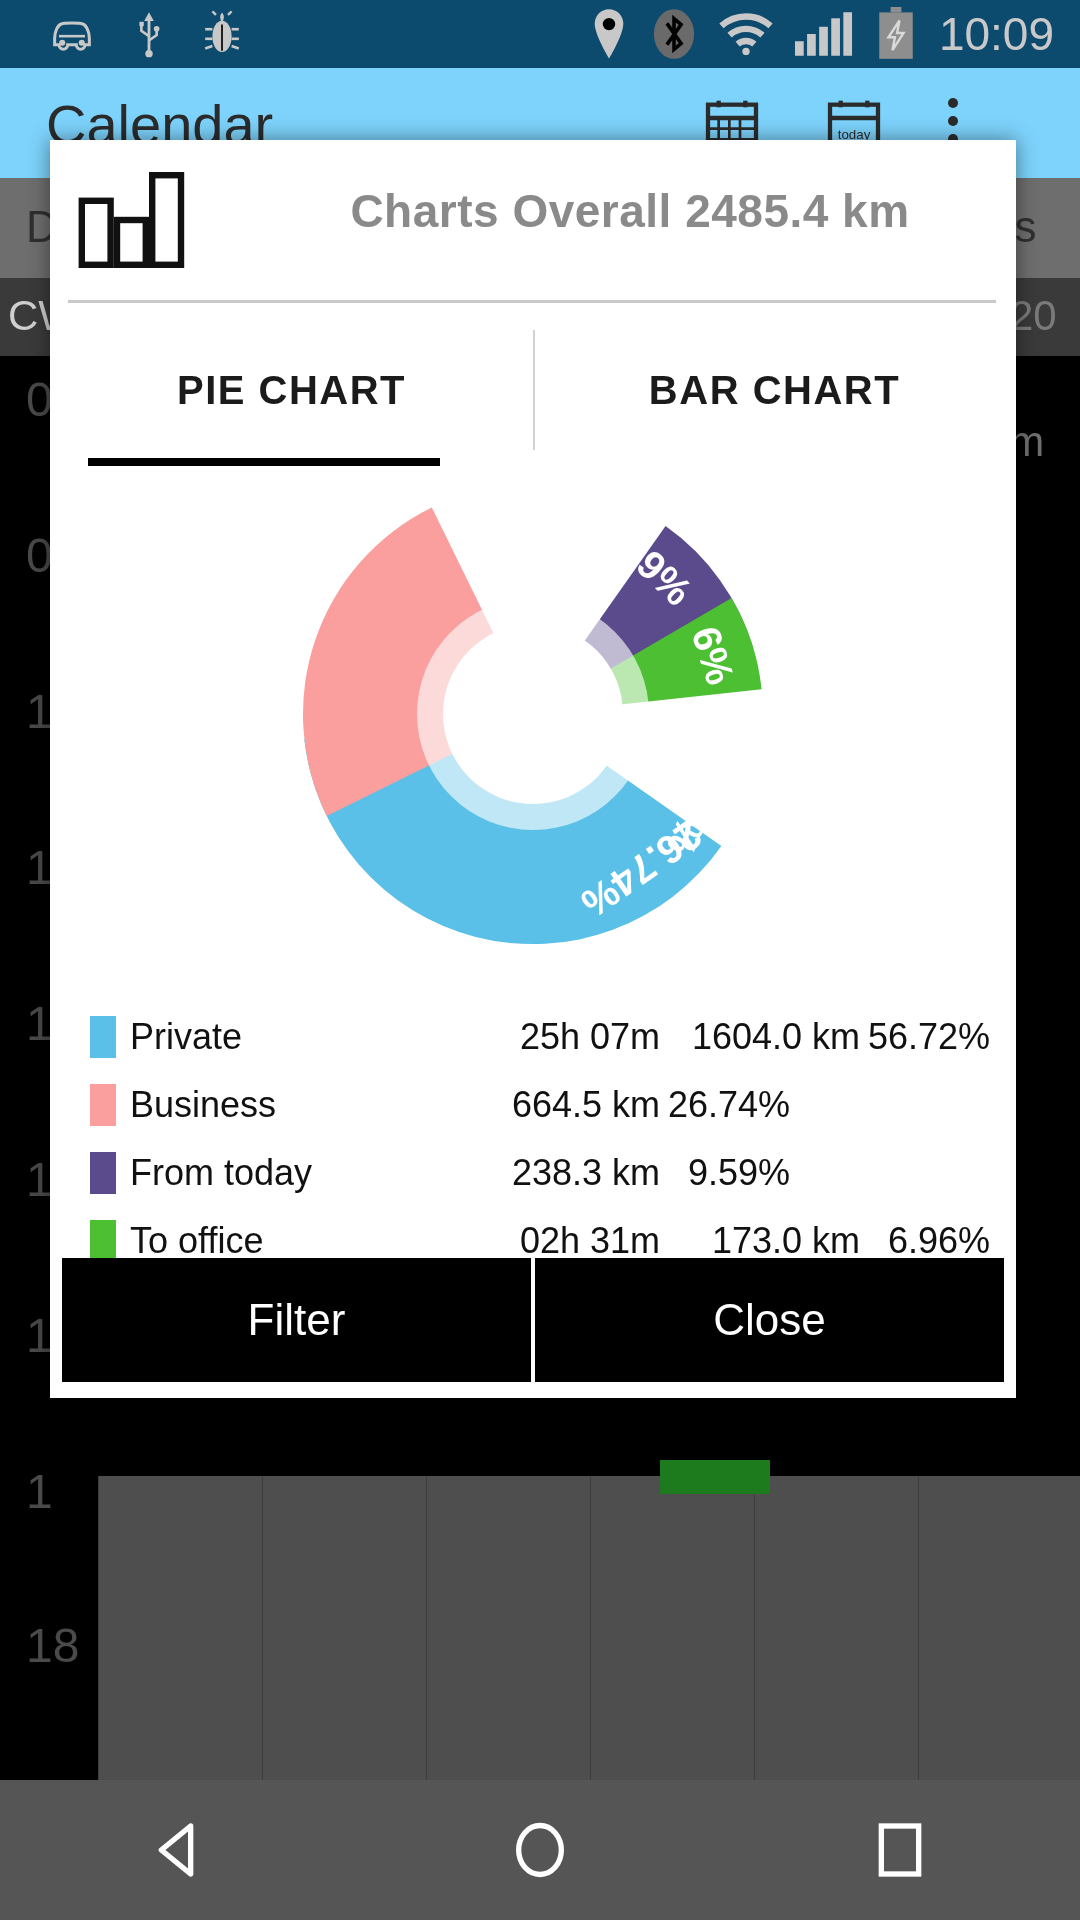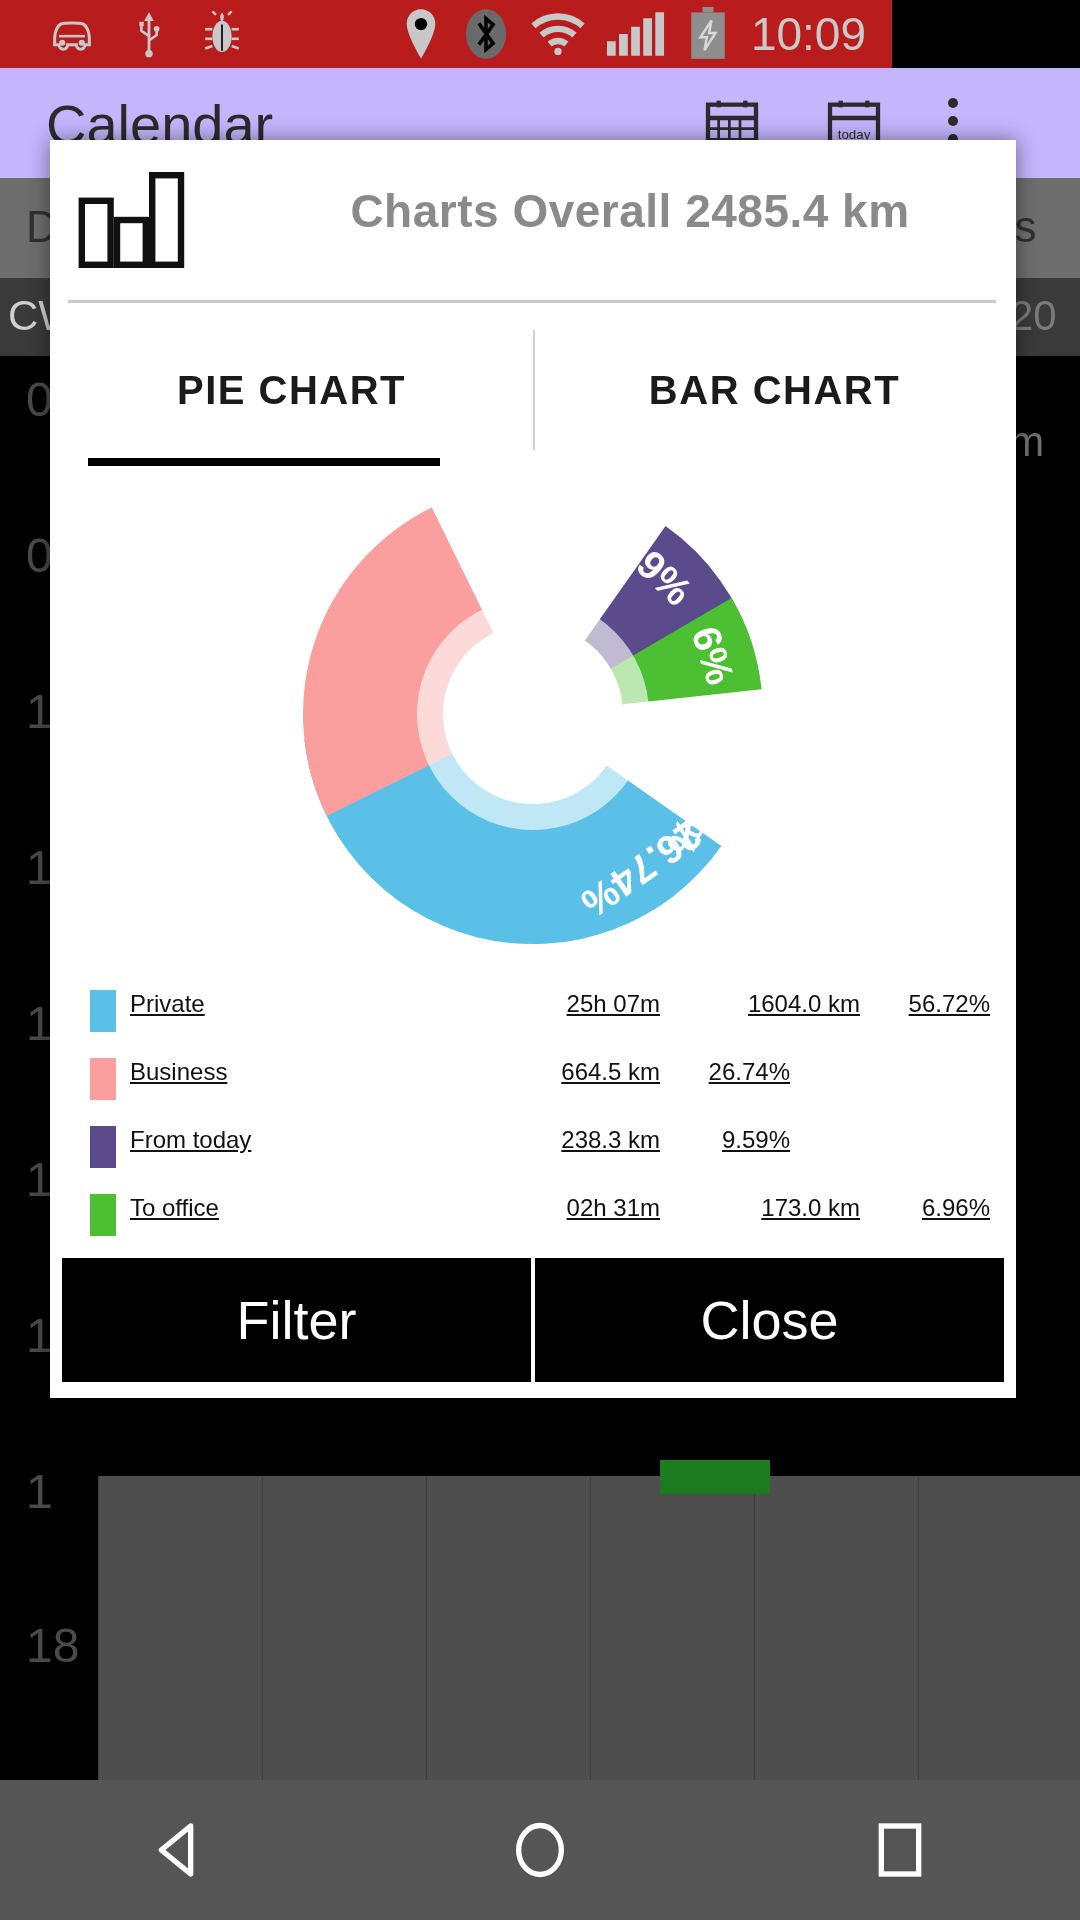--- a/index.html
+++ b/index.html
@@ -5,30 +5,30 @@
   html,body{margin:0;padding:0;}
   body{
     width:1080px;height:1920px;
     background:#000;
     font-family:"Liberation Sans", sans-serif;
     overflow:hidden;
     position:relative;
   }
   
   #statusbar{
-    position:absolute;left:0;top:0;width:892px;height:68px;
-    background:#b91c1c;display:flex;align-items:center;
+    position:absolute;left:0;top:0;width:1080px;height:68px;
+    background:#0c4a6e;display:flex;align-items:center;
   }
   #statusbar .left{display:flex;align-items:center;gap:34px;padding-left:46px;}
   #statusbar .right{margin-left:auto;display:flex;align-items:center;gap:22px;padding-right:26px;}
   .sb-ico{fill:#c8c8c8;display:block;}
   #clock{color:#c9c9c9;font-size:46px;letter-spacing:0px;}
   
   #bgapp{position:absolute;left:0;top:68px;width:1080px;height:1712px;background:#1c1c1c;}
-  #bg-appbar{position:absolute;left:0;top:0;width:1080px;height:110px;background:#c4b5fd;}
+  #bg-appbar{position:absolute;left:0;top:0;width:1080px;height:110px;background:#7dd3fc;}
   #bg-title{position:absolute;left:46px;top:24px;font-size:56px;color:#2b2b2b;}
   #bg-appbar .bgicon{position:absolute;top:26px;}
   #bg-ic1{left:700px;}
   #bg-ic2{left:822px;}
   #bg-dots{position:absolute;left:948px;top:30px;}
   #bg-dots i{display:block;width:10px;height:10px;border-radius:50%;background:#2b2b2b;margin-bottom:8px;}
   #bg-subbar{position:absolute;left:0;top:110px;width:1080px;height:100px;background:#6e6e6e;}
   #bg-subbar .lbl{position:absolute;top:24px;font-size:44px;color:#2f2f2f;}
   #bg-row2{position:absolute;left:0;top:210px;width:1080px;height:78px;background:#3a3a3a;}
   #bg-row2 .lbl{position:absolute;top:14px;font-size:42px;color:#cfcfcf;}
@@ -59,37 +59,37 @@
   #tabs{position:absolute;left:0;top:180px;width:966px;height:140px;display:flex;}
   .tab{flex:1;display:flex;align-items:center;justify-content:center;position:relative;}
   .tab-label{font-size:40px;font-weight:bold;color:#1b1b1b;letter-spacing:1.5px;}
   #tab-sep{position:absolute;left:483px;top:190px;width:2px;height:120px;background:#d2d2d2;}
   #tab-underline{position:absolute;left:38px;top:318px;width:352px;height:8px;background:#000;}
   
   #pie-wrap{position:absolute;left:0;top:330px;width:966px;height:490px;}
   #pie-svg{display:block;margin:0 auto;}
   
   #legend{position:absolute;left:40px;top:850px;width:890px;}
-  .lg-row{display:flex;align-items:flex-start;height:68px;font-size:24px;color:#111;text-decoration:underline;}
+  .lg-row{display:flex;align-items:flex-end;height:68px;font-size:36px;color:#111;}
   .lg-swatch{width:26px;height:42px;flex:0 0 26px;margin-right:14px;}
   .lg-name{flex:0 0 330px;}
   .lg-time{flex:0 0 200px;text-align:right;}
   .lg-dist{flex:0 0 200px;text-align:right;}
   .lg-pct{flex:0 0 130px;text-align:right;}
   
   #spinner{position:absolute;left:0;top:1110px;width:966px;height:116px;
            display:flex;align-items:center;}
   #spinner-label{margin-left:36px;font-size:48px;color:#1b1b1b;}
   #spinner-arrow{margin-left:auto;margin-right:34px;
                  width:0;height:0;border-left:20px solid transparent;
                  border-right:20px solid transparent;border-top:24px solid #8c8c8c;}
   
   #dlg-buttons{position:absolute;left:16px;top:1118px;width:932px;height:124px;display:flex;gap:4px;}
   .dlg-btn{flex:1;background:#000;color:#fff;display:flex;align-items:center;justify-content:center;
-           font-size:54px;}
+           font-size:44px;}
 </style>
 </head>
 <body>
 
 <div id="bgapp">
   <div id="bg-appbar">
     <div id="bg-title">Calendar</div>
     <svg id="bg-ic1" class="bgicon" width="64" height="64" viewBox="0 0 24 24">
       <rect x="3" y="4" width="18" height="17" fill="none" stroke="#2b2b2b" stroke-width="1.6"></rect>
       <line x1="3" y1="9" x2="21" y2="9" stroke="#2b2b2b" stroke-width="1.6"></line>

